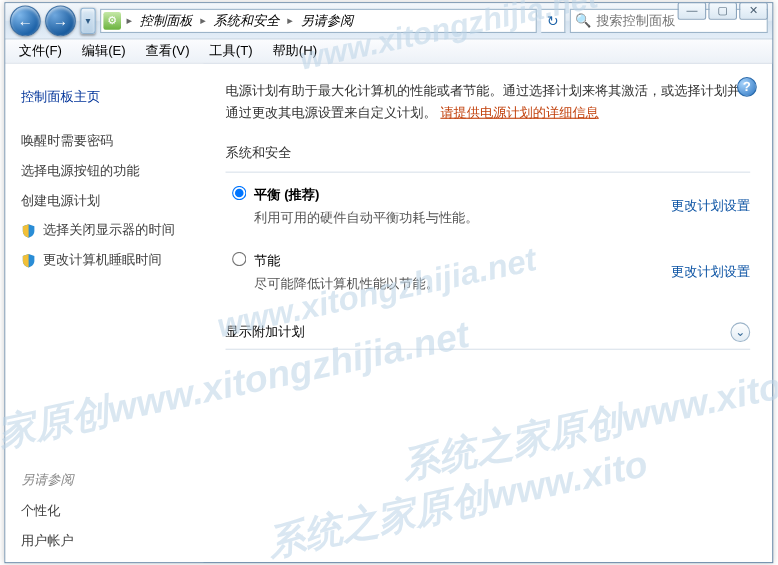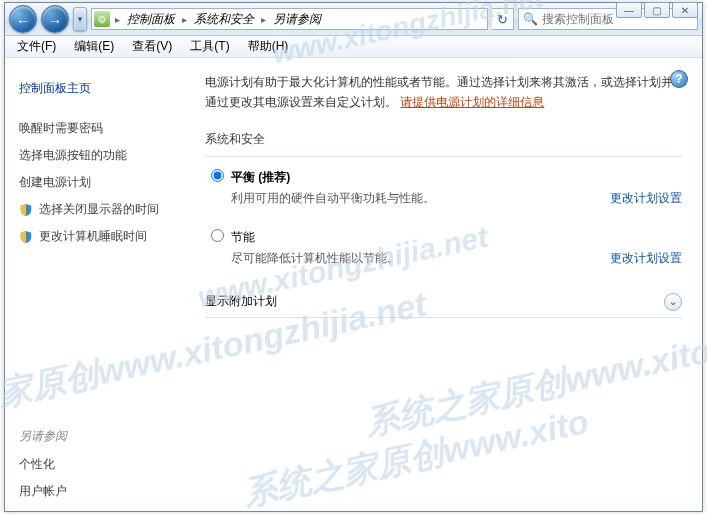--- a/index.html
+++ b/index.html
@@ -161,21 +161,21 @@
     background: radial-gradient(circle at 30% 30%,#a7d3fb,#2a74c1);
     color:#fff;display:flex;align-items:center;justify-content:center;
     font-size:12px;font-weight:bold;
     border:1px solid #2a6aab;
   }
   h2.page-title { font-size:14px; color:#003a74; font-weight:normal; margin-bottom:10px;}
   .desc { color:#333; line-height:1.7; margin-bottom:18px;}
   .desc a { color:#c2410c; text-decoration:underline;}
   .section-label { color:#333; margin:10px 0 8px;}
   .plan {
-    display:flex; align-items:flex-end;
+    display:flex; align-items:center;
     padding: 4px 0 4px 26px;
     position:relative;
     margin-bottom:4px;
   }
   .plan input[type=radio]{
     position:absolute;left:6px;top:4px;
     width:13px;height:13px;
   }
   .plan-main { flex:1; }
   .plan-name { font-size:12px; }

